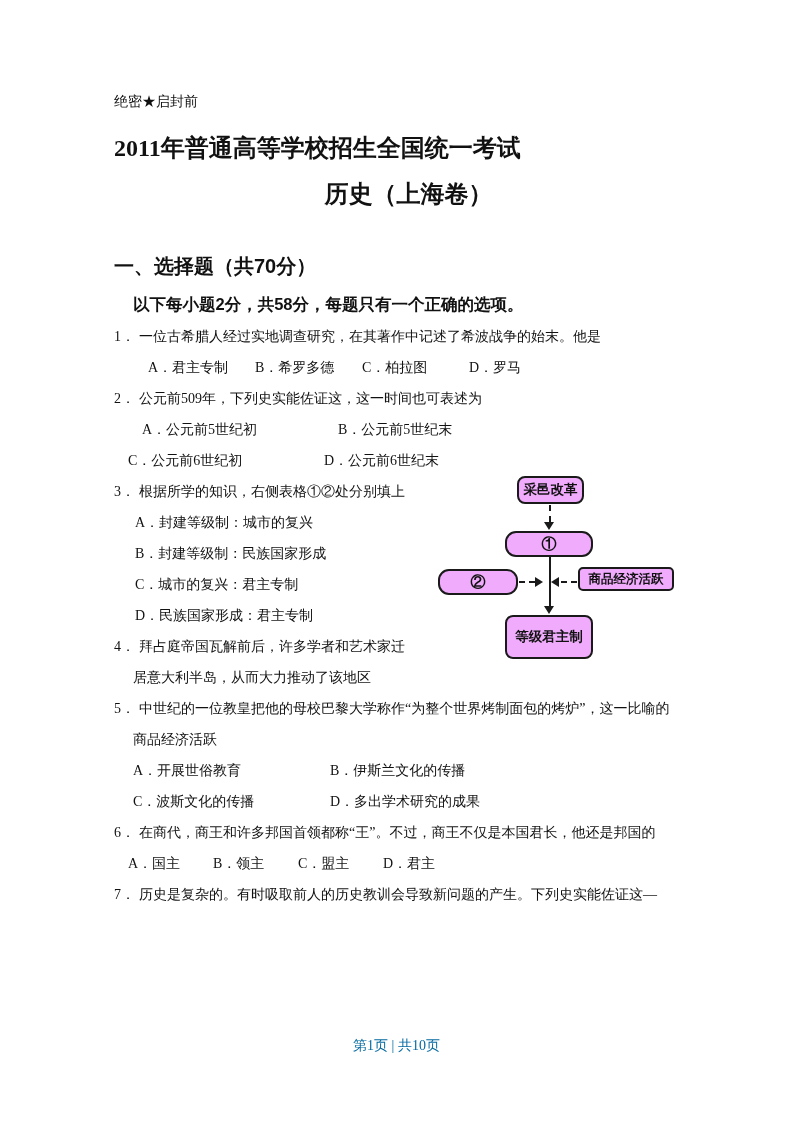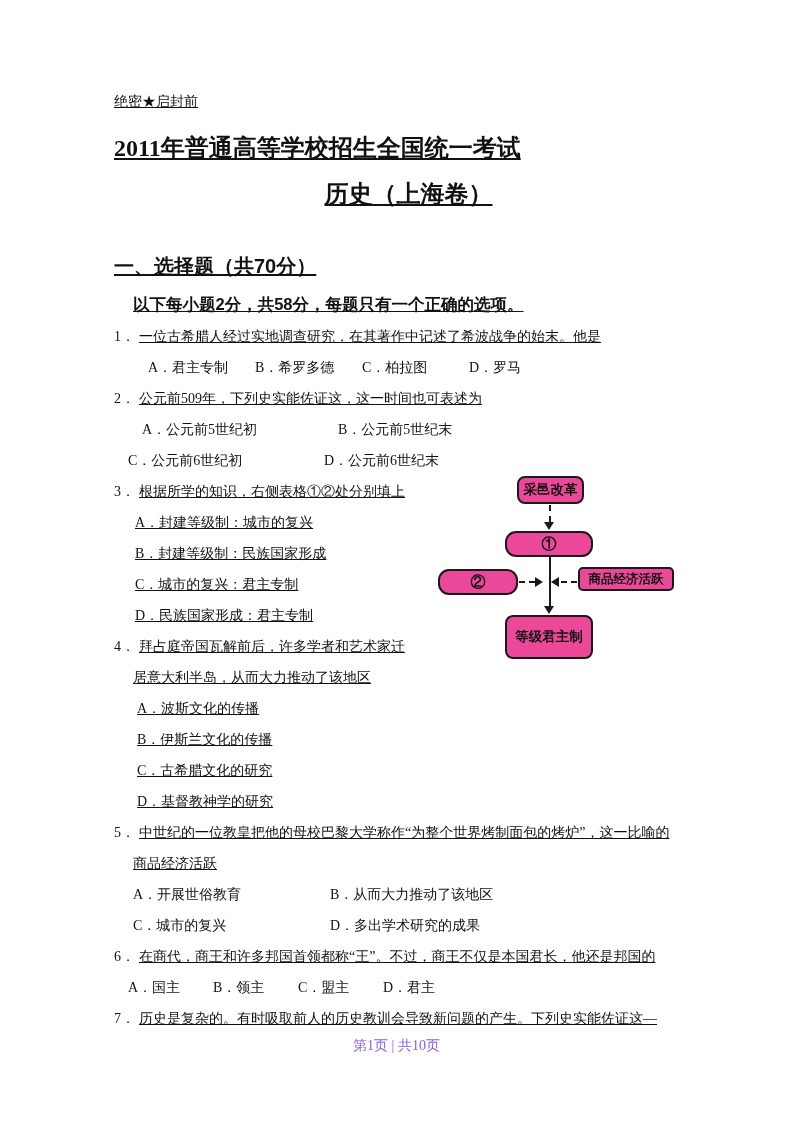--- a/index.html
+++ b/index.html
@@ -6,21 +6,20 @@
   .page {
     position:relative;
     width:793px; height:1122px;
     margin:0 auto;
     background:#ffffff;
     color:#111;
     font-family:"Liberation Serif","DejaVu Serif",serif;
     box-sizing:border-box;
     padding:93px 90px 0 114px;
     overflow:hidden;
-    text-decoration:underline;
   }
   .classification { font-size:14px; line-height:18px; }
   .title   { margin:22px 0 12px; text-align:left; font-size:24px; line-height:30px; font-weight:bold; }
   .subtitle{ margin:16px 0 0; text-align:center; font-size:24px; line-height:30px; font-weight:bold; }
   .section-heading {
     margin-top:44px; font-size:20px; line-height:26px; font-weight:bold;
     font-family:"Liberation Sans","DejaVu Sans",sans-serif;
   }
   .instruction {
     margin-top:14px; padding-left:19px;
@@ -35,21 +34,21 @@
   .opt     { display:inline-block; }
   .pl34{ padding-left:34px; } .pl28{ padding-left:28px; } .pl21{ padding-left:21px; }
   .pl19{ padding-left:19px; } .pl14{ padding-left:14px; } .pl23{ padding-left:23px; }
   .wq1{ min-width:107px; } .wq2{ min-width:196px; } .wq5{ min-width:197px; } .wq6{ min-width:85px; }
 
   
   .q34 { position:relative; }
   .flowchart { position:absolute; left:324px; top:0; width:240px; height:170px; }
   .fc-box {
     position:absolute; box-sizing:border-box;
-    border:2px solid #1a1a1a; background:#ec4899;
+    border:2px solid #1a1a1a; background:#f0abfc;
     display:flex; align-items:center; justify-content:center;
     font-size:13.5px; font-weight:600; white-space:nowrap;
   }
   #fc-top    { left:79px;  top:0;     width:67px; height:28px; border-radius:8px; }
   #fc-mid    { left:67px;  top:55px;  width:88px; height:26px; border-radius:11px; font-size:15px; }
   #fc-left   { left:0;     top:93px;  width:80px; height:26px; border-radius:11px; font-size:15px; }
   #fc-right  { left:140px; top:91px;  width:96px; height:24px; border-radius:5px; font-size:12.5px; }
   #fc-bottom { left:67px;  top:139px; width:88px; height:44px; border-radius:8px; }
   .fc-vdash  { position:absolute; left:111px; top:29px;  height:17px; width:0; border-left:2px dashed #1a1a1a; }
   .fc-vsolid { position:absolute; left:111px; top:81px;  height:49px; width:0; border-left:2px solid #1a1a1a; }
@@ -130,51 +129,45 @@
         <div class="fc-hdash-l"></div>
         <div class="ah ah-right"></div>
         <div class="fc-box" id="fc-right">商品经济活跃</div>
         <div class="fc-hdash-r"></div>
         <div class="ah ah-left"></div>
         <div class="ah ah-down-2"></div>
         <div class="fc-box" id="fc-bottom">等级君主制</div>
       </div>
     </div>
 
-    <div>
-      <div class="opt-line pl23">A．波斯文化的传播</div>
-      <div class="opt-line pl23">B．伊斯兰文化的传播</div>
-      <div class="opt-line pl23">C．古希腊文化的研究</div>
-      <div class="opt-line pl23">D．基督教神学的研究</div>
-    </div>
 
     <div>
       <div class="q-line">
         <span class="q-num">5．</span><span>中世纪的一位教皇把他的母校巴黎大学称作“为整个世界烤制面包的烤炉”，这一比喻的</span>
       </div>
       <div class="q-cont">商品经济活跃</div>
       <div class="opt-line pl19">
-        <span class="opt wq5">A．开展世俗教育</span><span class="opt">B．从而大力推动了该地区</span>
+        <span class="opt wq5">A．开展世俗教育</span><span class="opt">B．伊斯兰文化的传播</span>
       </div>
       <div class="opt-line pl19">
-        <span class="opt wq5">C．城市的复兴</span><span class="opt">D．多出学术研究的成果</span>
+        <span class="opt wq5">C．波斯文化的传播</span><span class="opt">D．多出学术研究的成果</span>
       </div>
     </div>
 
     <div>
       <div class="q-line">
         <span class="q-num">6．</span><span>在商代，商王和许多邦国首领都称“王”。不过，商王不仅是本国君长，他还是邦国的</span>
       </div>
       <div class="opt-line pl14">
         <span class="opt wq6">A．国主</span><span class="opt wq6">B．领主</span><span class="opt wq6">C．盟主</span><span class="opt">D．君主</span>
       </div>
     </div>
 
     <div>
       <div class="q-line">
         <span class="q-num">7．</span><span>历史是复杂的。有时吸取前人的历史教训会导致新问题的产生。下列史实能佐证这—</span>
       </div>
     </div>
 
   </div>
 
-  <div class="footer" style="color: #8b5cf6;">第1页 | 共10页</div>
+  <div class="footer" style="color: #0369a1;">第1页 | 共10页</div>
 </div>
 
 </body></html>

